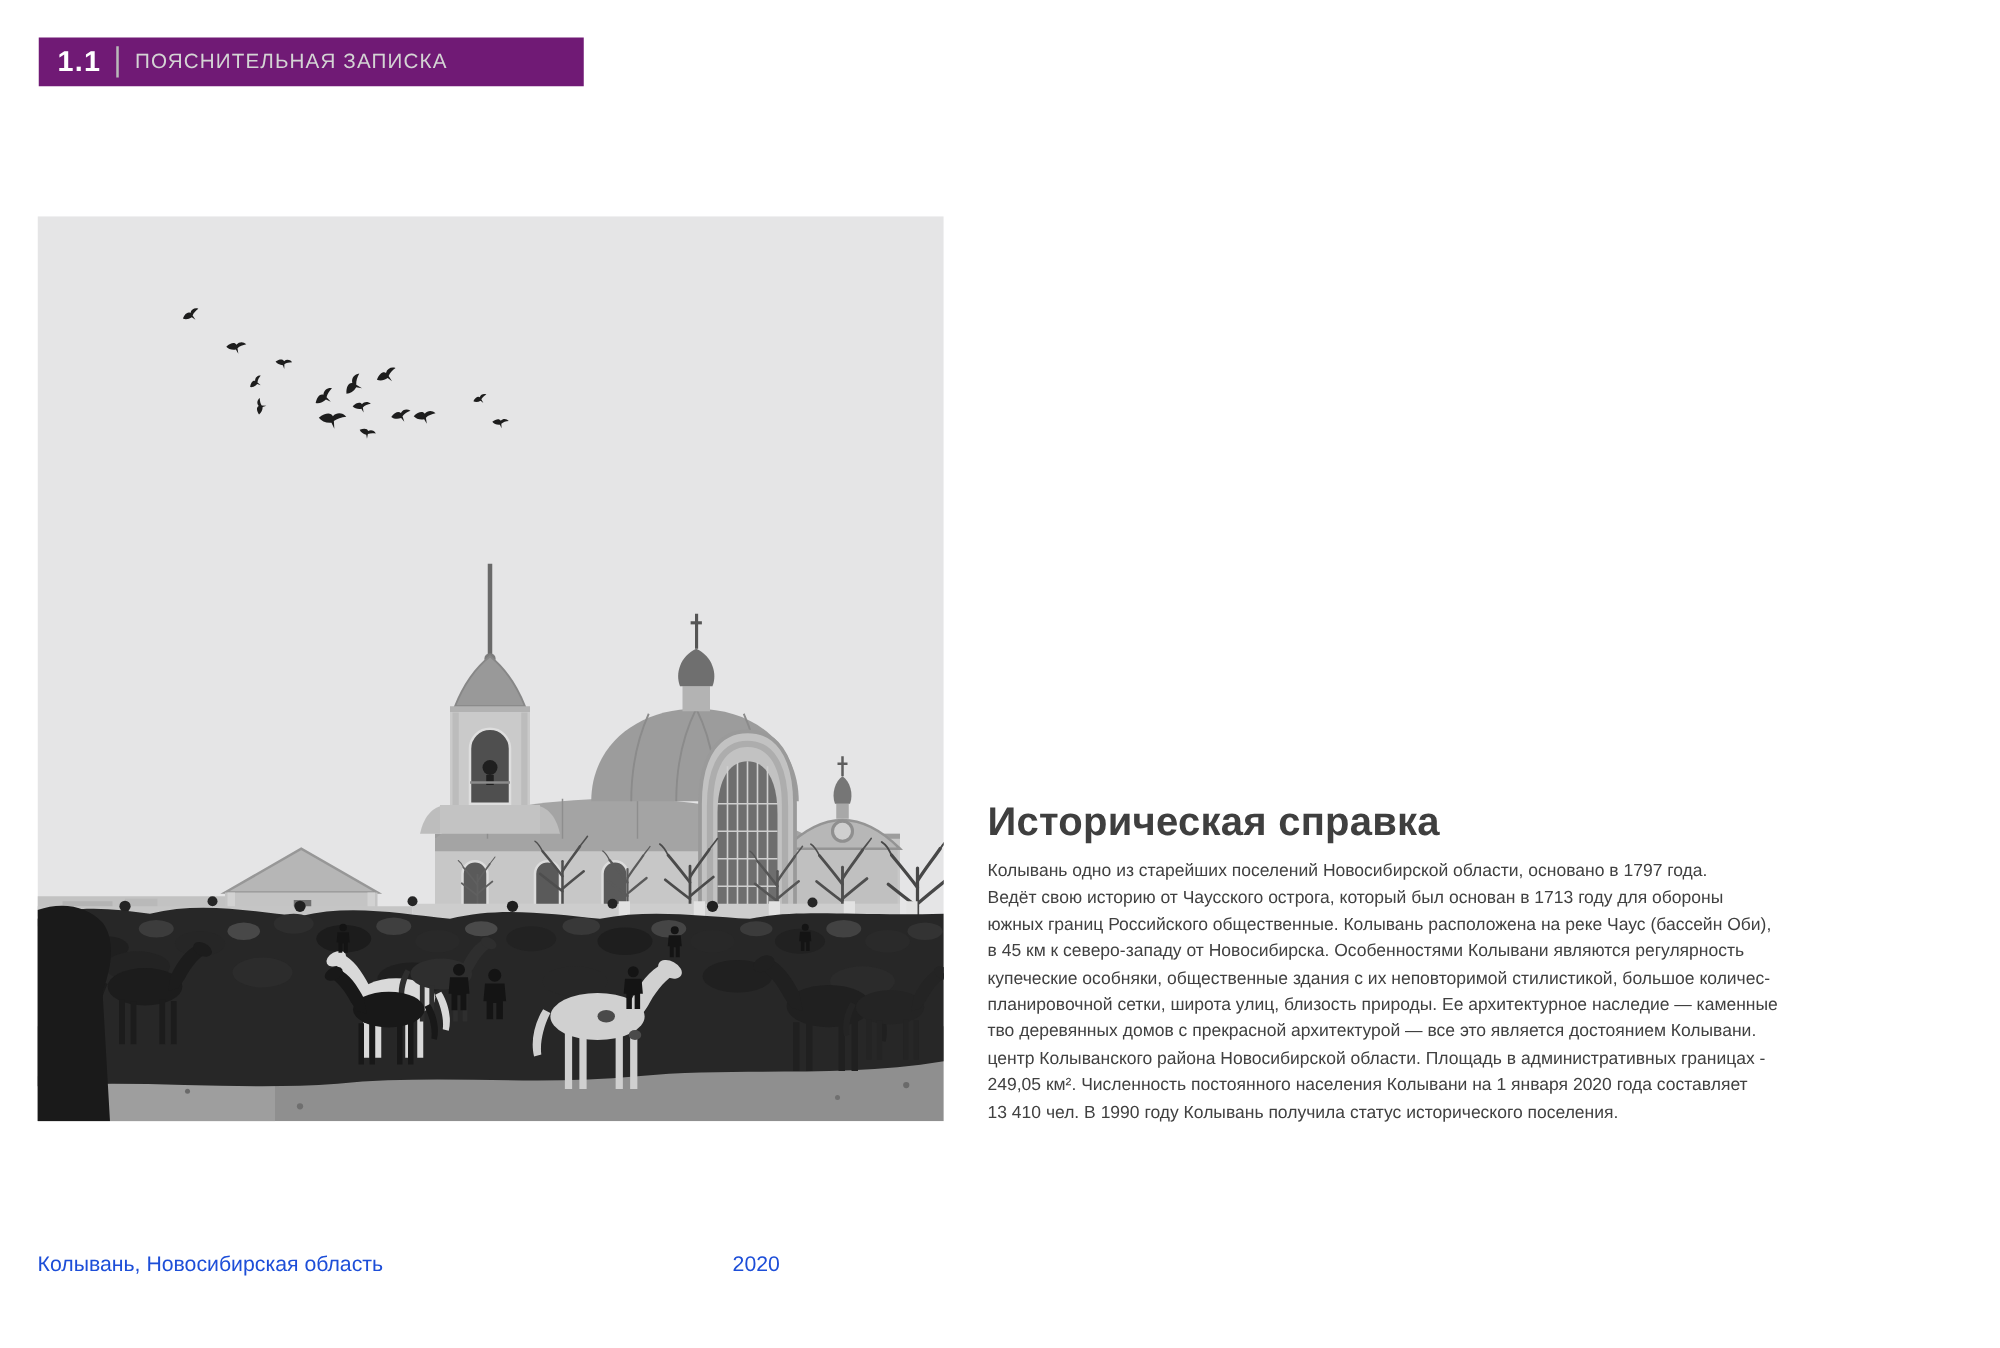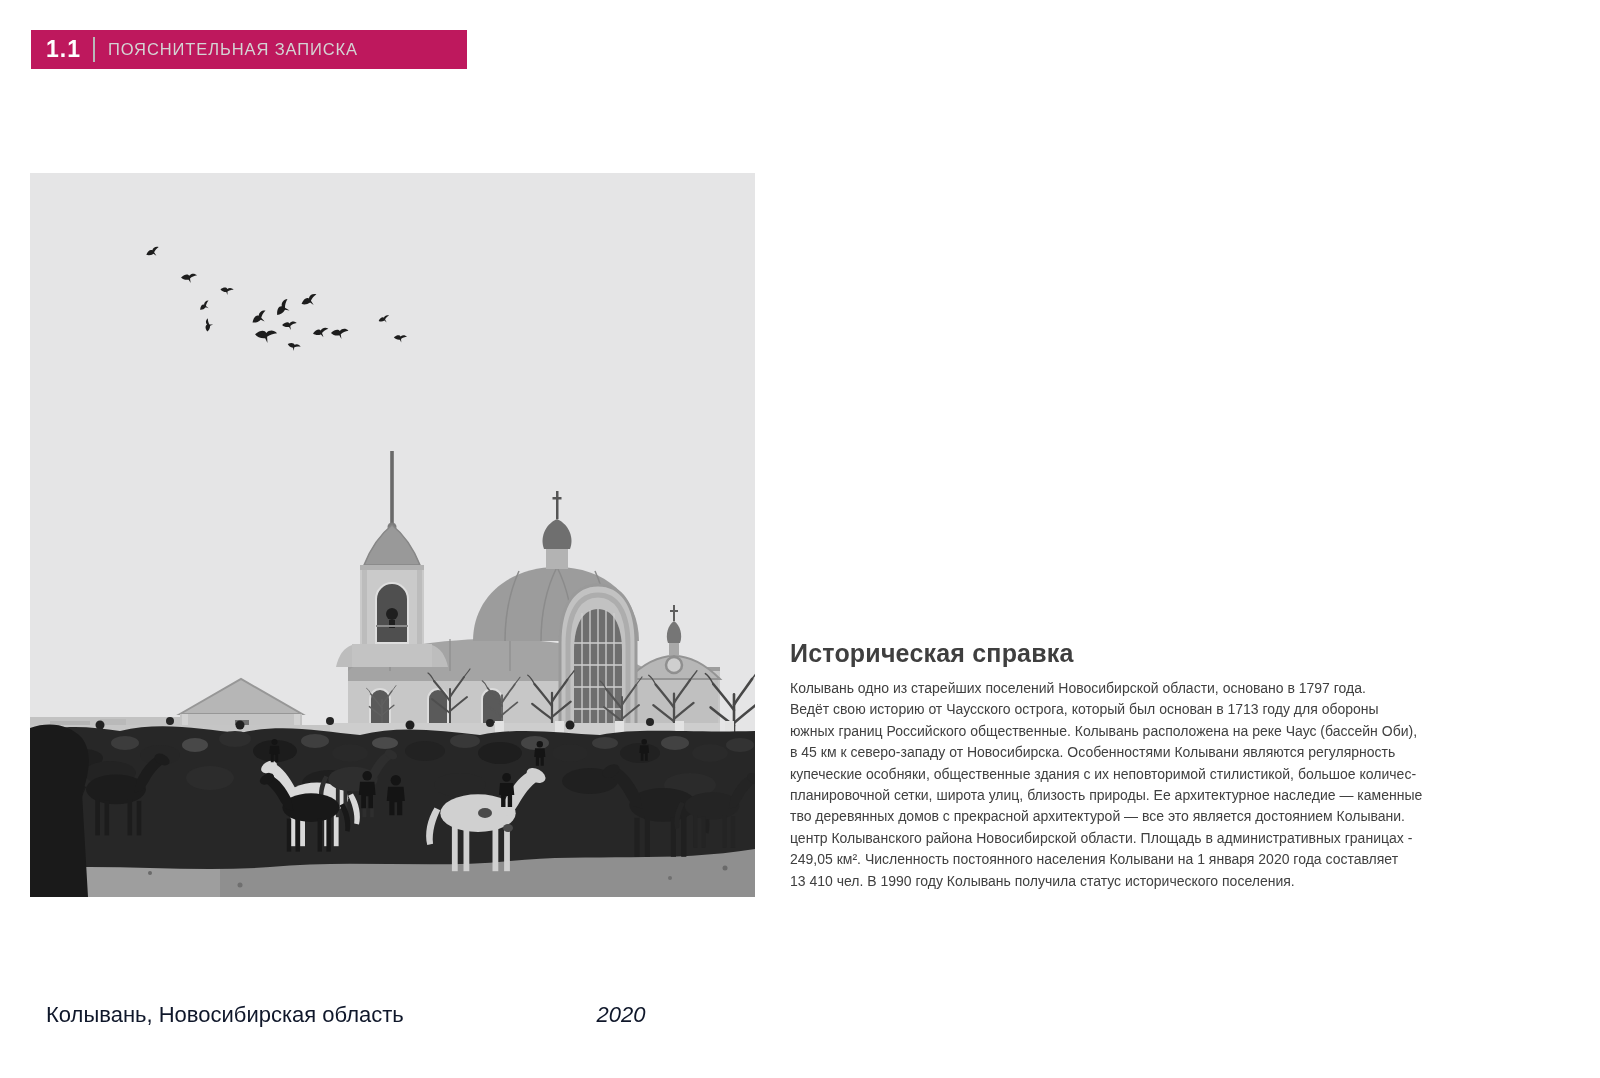--- a/index.html
+++ b/index.html
@@ -5,21 +5,21 @@
   * { margin:0; padding:0; box-sizing:border-box; }
   html,body { background:#ffffff; }
   .page {
     position:relative; width:1600px; height:1078px;
     background:#ffffff; overflow:hidden;
     font-family:"Liberation Sans", sans-serif;
   }
   
   .section-bar {
     position:absolute; left:31px; top:30px; width:436px; height:39px;
-    background:#be185d; display:flex; align-items:center;
+    background:#701a75; display:flex; align-items:center;
   }
   .section-number {
     margin-left:15px; font-size:23px; font-weight:bold; color:#ffffff;
     letter-spacing:1px;
   }
   .section-sep {
     width:2px; height:25px; background:#b9b9b9; margin:0 13px 0 12px;
   }
   .section-title {
     font-size:16.5px; color:#d4d4d4; letter-spacing:0.9px;
@@ -28,33 +28,33 @@
   .photo {
     position:absolute; left:30px; top:173px; width:725px; height:724px;
     display:block;
   }
   .photo svg { display:block; width:725px; height:724px; }
   
   .textblock {
     position:absolute; left:790px; top:639px; width:730px;
   }
   .textblock h2 {
-    font-size:25px; font-weight:600; color:#3f3f3f;
+    font-size:32px; font-weight:600; color:#3f3f3f;
     letter-spacing:0.2px; margin-bottom:10px;
   }
   .bodyline {
     font-size:14px; line-height:21.4px; color:#404040;
     white-space:nowrap;
   }
   
   .footer-left, .footer-center, .footer-right {
-    position:absolute; top:1002px; font-size:22px; color:#0f172a;margin-left:16px;
+    position:absolute; top:1002px; font-size:17px; color:#1d4ed8;
   }
   .footer-left  { left:30px; }
-  .footer-center{ left:530px; width:150px; text-align:center;font-style:italic; }
+  .footer-center{ left:530px; width:150px; text-align:center; }
   .footer-right { right:28px; text-align:right; }
 </style>
 </head>
 <body>
 
 <div class="page">
 
   <div class="section-bar">
     <span class="section-number">1.1</span>
     <span class="section-sep"></span>

